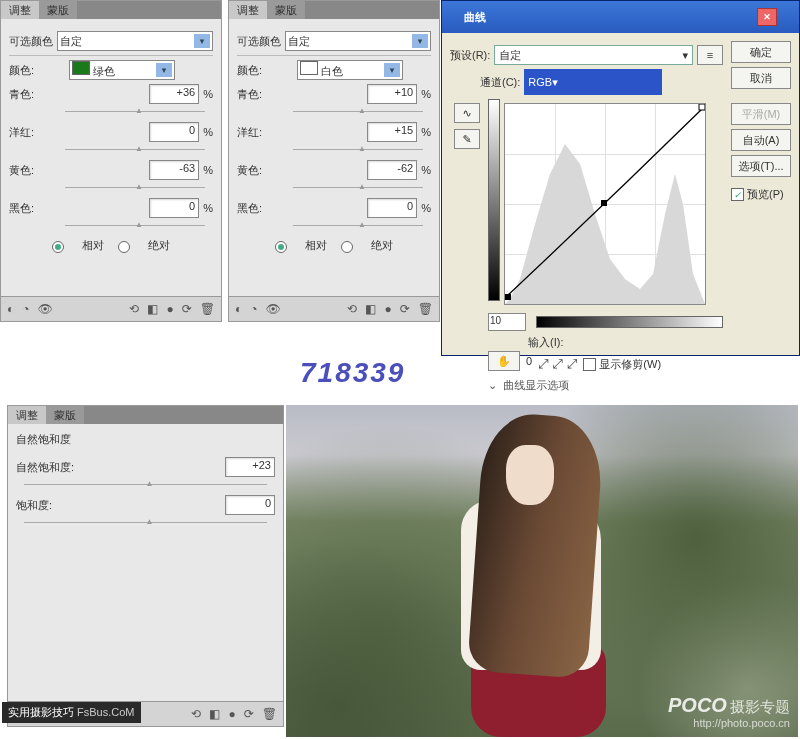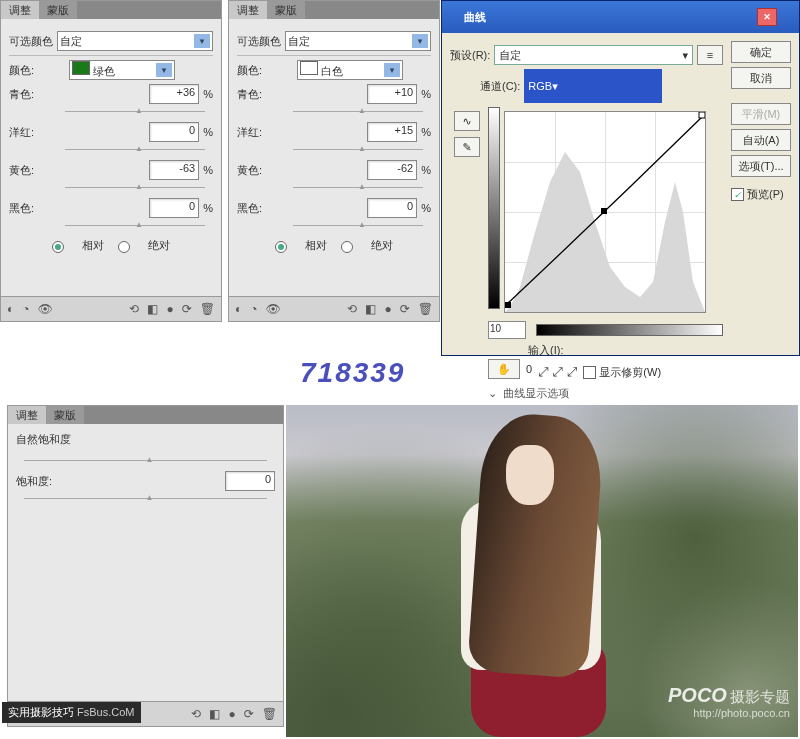--- a/index.html
+++ b/index.html
@@ -28,21 +28,21 @@
 
 .curves{position:absolute;left:441px;top:0;width:357px;height:354px;background:#ece9d8;border:1px solid #0a246a;font-size:11px}
 .curves-titlebar{height:32px;background:linear-gradient(#3b77d8,#2a5bbf);color:#fff;display:flex;align-items:center;justify-content:space-between;padding:0 22px;font-weight:bold}
 .curves-close{width:18px;height:16px;background:#e66;border:1px solid #a33;color:#fff;display:flex;align-items:center;justify-content:center;font-size:9px}
 .curves-body{padding:8px;display:flex;gap:8px}
 .curves-left{flex:1}
 .curves-right{width:62px;display:flex;flex-direction:column;gap:4px}
 .btn{height:20px;background:#f4f4f0;border:1px solid #888;font-size:11px;display:flex;align-items:center;justify-content:center}
 .sel2{display:flex;align-items:center;gap:4px;margin:4px 0}
 .sel2 .box{flex:1;height:18px;background:#fff;border:1px solid #7a9;display:flex;align-items:center;padding:0 4px;font-size:11px;justify-content:space-between}
-.chan-sel{background:#2a54c8;color:#fff;height:34px;width:130px;display:flex;align-items:center;padding:0 4px;font-size:11px}
+.chan-sel{background:#2a54c8;color:#fff;height:26px;width:130px;display:flex;align-items:center;padding:0 4px;font-size:11px}
 .histo{width:200px;height:200px;border:1px solid #888;background:#fff;position:relative;margin:4px 0}
 .histo::before,.histo::after{content:"";position:absolute;background:#ddd}
 .grid-v{position:absolute;top:0;bottom:0;width:1px;background:#e0e0e0}
 .grid-h{position:absolute;left:0;right:0;height:1px;background:#e0e0e0}
 .curve-svg{position:absolute;inset:0}
 .strip{height:10px;background:linear-gradient(90deg,#000,#fff);border:1px solid #666;width:200px}
 .stripv{width:10px;height:200px;background:linear-gradient(#fff,#000);border:1px solid #666}
 .curves-grid{display:flex;gap:4px;align-items:flex-start}
 .tools{display:flex;flex-direction:column;gap:6px;padding-top:4px;width:34px;align-items:center}
 .tool-btn{width:24px;height:18px;border:1px solid #888;background:#f4f4f0;display:flex;align-items:center;justify-content:center}
@@ -64,21 +64,21 @@
   radial-gradient(circle at 20% 70%,rgba(70,90,55,.6),transparent 45%),
   radial-gradient(circle at 90% 85%,rgba(240,240,220,.3),transparent 20%),
   radial-gradient(circle at 10% 90%,rgba(50,60,40,.5),transparent 30%)}
 .figure{position:absolute;left:130px;top:10px;width:210px;height:322px}
 .hair{position:absolute;left:60px;top:0;width:120px;height:260px;background:linear-gradient(100deg,#2a1f18,#6b4a35 50%,#8a6545);border-radius:50px 50px 30px 30px / 70px 70px 30px 30px;transform:rotate(4deg)}
 .face{position:absolute;left:90px;top:30px;width:48px;height:60px;background:#f0dccb;border-radius:40% 40% 45% 45%}
 .sweater{position:absolute;left:45px;top:85px;width:140px;height:170px;background:#f3efe6;border-radius:30px 40px 20px 20px}
 .neck{position:absolute;left:85px;top:78px;width:55px;height:45px;background:#f0ece2;border-radius:20px}
 .skirt{position:absolute;left:55px;bottom:0;width:135px;height:95px;background:#8f1e2e;border-radius:20px 20px 30px 30px}
 .arm{position:absolute;left:100px;top:195px;width:45px;height:60px;background:#f3efe6;border-radius:20px;transform:rotate(20deg)}
-.poco{position:absolute;right:8px;bottom:18px;text-align:right;color:rgba(255,255,255,.85)}
+.poco{position:absolute;right:8px;bottom:8px;text-align:right;color:rgba(255,255,255,.85)}
 .poco .logo{font:italic bold 20px Arial}
 .poco .sub{font-size:15px;color:rgba(255,255,255,.75)}
 .poco .url{font-size:11px;color:rgba(255,255,255,.7)}
 .badge{position:absolute;left:2px;bottom:16px;background:#2a2a2a;color:#fff;font-size:11px;padding:3px 6px}
 </style>
 </head>
 <body>
 
 <div class="panel" style="left:0;top:0;width:220px;height:320px">
   <div class="panel-hdr">
@@ -226,20 +226,25 @@
     </div>
 </div>
 
 <div class="panel" style="left:7px;top:405px;width:275px;height:320px">
   <div class="panel-hdr">
       <span class="tab active">调整</span>
       <span class="tab">蒙版</span>
     </div>
   <div class="panel-body">
     <div style="margin-bottom:10px">自然饱和度</div>
+    <div class="row">
+        <span style="width:80px">自然饱和度:</span>
+        <span style="flex:1"></span>
+        <span class="val">+23</span>
+      </div>
       <div class="slider" style="margin-left:8px"></div>
     <div class="row">
         <span style="width:80px">饱和度:</span>
         <span style="flex:1"></span>
         <span class="val">0</span>
       </div>
       <div class="slider" style="margin-left:8px"></div>
   </div>
   <div class="icon-bar">
       <span>◐</span>

